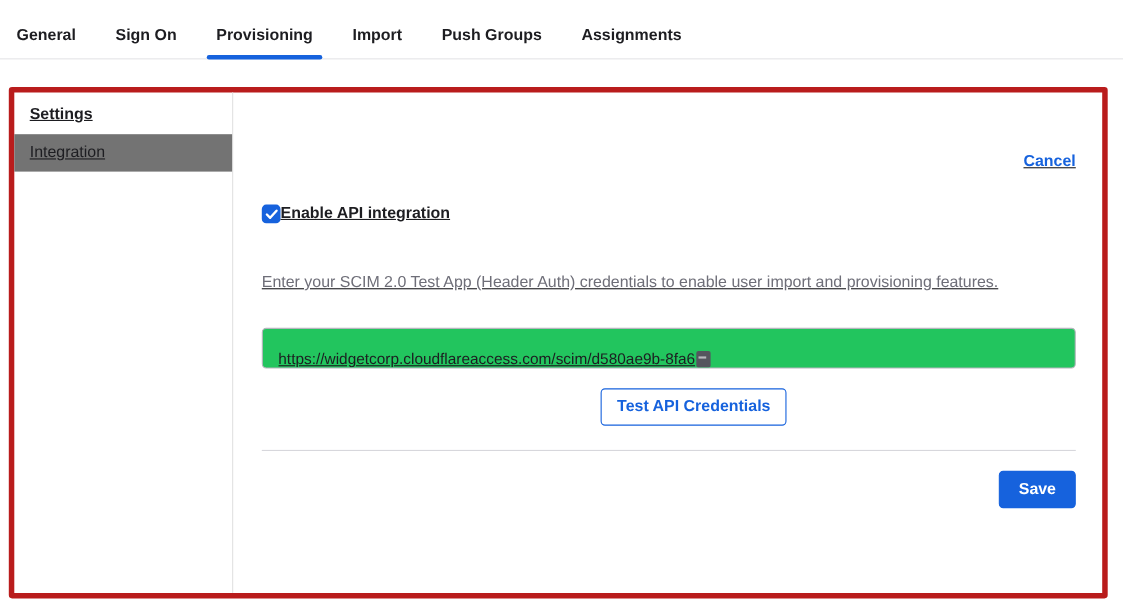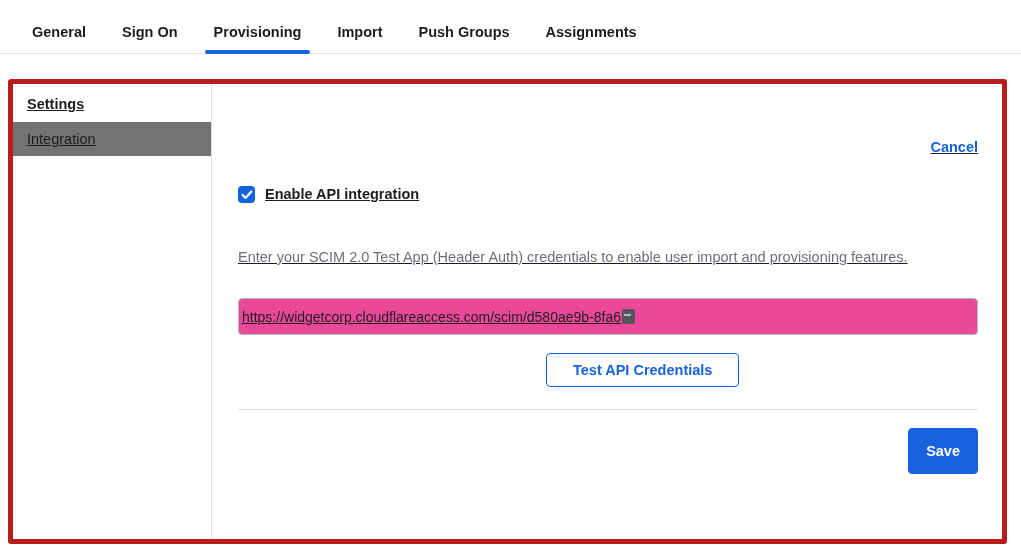--- a/index.html
+++ b/index.html
@@ -9,21 +9,21 @@
     font-family: "Liberation Sans", sans-serif;
     color: #1d1d21;
     overflow: hidden;
   }
 
   
   .tabbar {
     display: flex;
     align-items: flex-end;
     gap: 18px;
-    padding: 24px 0 0 23px;
+    padding: 24px 0 0 6px;
     border-bottom: 1px solid #e4e4e7;
   }
   .tab {
     position: relative;
     padding: 0 9px 13px 9px;
     font-size: 14.5px;
     font-weight: 700;
     color: #1d1d21;
     cursor: pointer;
     white-space: nowrap;
@@ -82,21 +82,20 @@
     color: #1662dd;
     font-size: 14.5px;
     font-weight: 700;
     cursor: pointer;
     text-decoration: none;
   }
   .check-row {
     margin-top: 30px;
     display: flex;
     align-items: center;
-    gap: 10px;
     line-height: 17px;
   }
   .checkbox {
     width: 17px; height: 17px;
     flex: 0 0 17px;
     background: #1662dd;
     border-radius: 4px;
     display: inline-flex;
     align-items: center;
     justify-content: center;
@@ -119,24 +118,24 @@
     flex: 0 0 308px;
     font-size: 14.5px;
     color: #1d1d21;
   }
   .input-box {
     flex: 1 1 auto;
     min-width: 0;
     height: 37px;
     border: 1px solid #b5b5bd;
     border-radius: 4px;
-    background: #ec4899;
-    display: flex;
-    align-items: center;
-    padding: 0 3px;
+    background: #22c55e;
+    display: flex;
+    align-items: flex-end;
+    padding: 0 14px;
     font-size: 14px;
     color: #1d1d21;
     overflow: hidden;
     cursor: text;
   }
   .input-text {
     white-space: nowrap;
     overflow: hidden;
     flex: 0 1 auto;
   }
@@ -158,37 +157,37 @@
   .sel-artifact::after {
     content: "";
     position: absolute;
     left: 2px; top: 5px;
     width: 7px; height: 2px;
     background: #b8b8bd;
   }
   .test-row { margin-left: 308px; margin-top: 18px; }
   .btn-outline {
     height: 34px;
-    padding: 0 26px;
+    padding: 0 14px;
     background: #ffffff;
     border: 1px solid #1662dd;
     border-radius: 4px;
     color: #1662dd;
     font-family: "Liberation Sans", sans-serif;
     font-size: 14.5px;
     font-weight: 700;
     cursor: pointer;
   }
   .divider {
     margin-top: 22px;
     border-top: 1px solid #d7d7dc;
   }
   .save-row { margin-top: 18px; text-align: right; }
   .btn-primary {
-    height: 46px;
+    height: 34px;
     padding: 0 17px;
     background: #1662dd;
     border: 1px solid #1662dd;
     border-radius: 4px;
     color: #ffffff;
     font-family: "Liberation Sans", sans-serif;
     font-size: 14.5px;
     font-weight: 700;
     cursor: pointer;
   }

